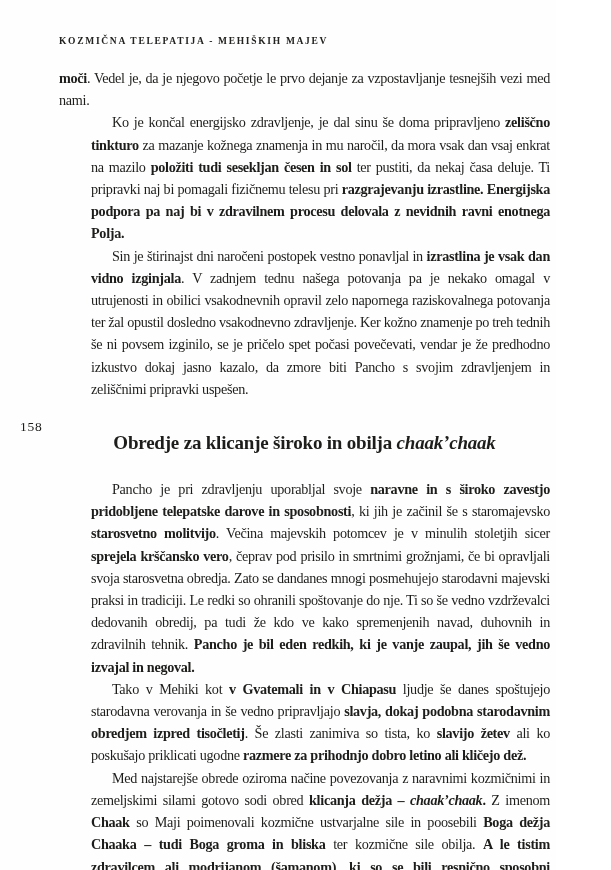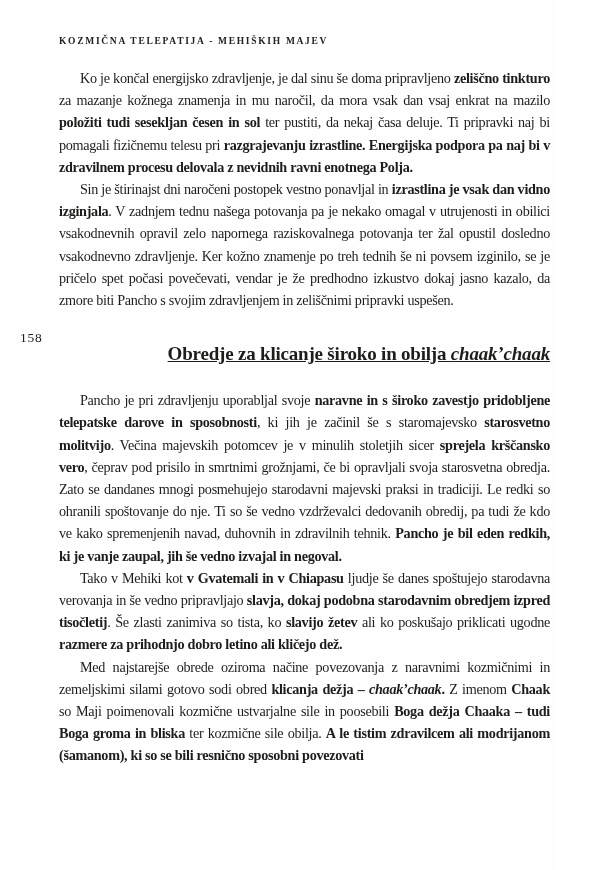--- a/index.html
+++ b/index.html
@@ -35,51 +35,52 @@
     line-height: 22.2px;
     letter-spacing: -0.3px;
     text-align: justify;
   }
   .para {
     margin: 0;
     text-indent: 0;
   }
   .para.indent {
     text-indent: 21px;
+    margin-left: 32px;
   }
   .heading {
     position: relative;
     margin: 31px 0 24px 0;
     font-size: 19px;
     line-height: 23px;
     font-weight: 700;
     letter-spacing: -0.2px;
-    text-align: right;
+    text-align: center;
     text-indent: 0;
-    text-decoration: underline;
   }
   .pagenum {
     position: absolute;
     left: -39px;
     top: -16px;
     font-weight: 400;
     font-size: 13.5px;
     letter-spacing: 0.8px;
     font-variant-numeric: oldstyle-nums;
   }
   .b { font-weight: 700; }
   .i { font-style: italic; }
 </style>
 </head>
 <body>
 
 <div class="page">
   <div class="running-header">KOZMIČNA TELEPATIJA - MEHIŠKIH MAJEV</div>
 
   <div class="content">
+      <p class="para"><span class="b">moči</span><span>. Vedel je, da je njegovo početje le prvo dejanje za vzpostavljanje tesnejših vezi med nami.</span></p>
       <p class="para indent"><span>Ko je končal energijsko zdravljenje, je dal sinu še doma pripravljeno </span><span class="b">zeliščno tinkturo</span><span> za mazanje kožnega znamenja in mu naročil, da mora vsak dan vsaj enkrat na mazilo </span><span class="b">položiti tudi sesekljan česen in sol</span><span> ter pustiti, da nekaj časa deluje. Ti pripravki naj bi pomagali fizičnemu telesu pri </span><span class="b">razgrajevanju izrastline. Energijska podpora pa naj bi v zdravilnem procesu delovala z nevidnih ravni enotnega Polja.</span></p>
       <p class="para indent"><span>Sin je štirinajst dni naročeni postopek vestno ponavljal in </span><span class="b">izrastlina je vsak dan vidno izginjala</span><span>. V zadnjem tednu našega potovanja pa je nekako omagal v utrujenosti in obilici vsakodnevnih opravil zelo napornega raziskovalnega potovanja ter žal opustil dosledno vsakodnevno zdravljenje. Ker kožno znamenje po treh tednih še ni povsem izginilo, se je pričelo spet počasi povečevati, vendar je že predhodno izkustvo dokaj jasno kazalo, da zmore biti Pancho s svojim zdravljenjem in zeliščnimi pripravki uspešen.</span></p>
       <h2 class="heading"><span class="pagenum">158</span><span class="b">Obredje za klicanje široko in obilja </span><span class="b i">chaak’chaak</span></h2>
       <p class="para indent"><span>Pancho je pri zdravljenju uporabljal svoje </span><span class="b">naravne in s široko zavestjo pridobljene telepatske darove in sposobnosti</span><span>, ki jih je začinil še s staromajevsko </span><span class="b">starosvetno molitvijo</span><span>. Večina majevskih potomcev je v minulih stoletjih sicer </span><span class="b">sprejela krščansko vero</span><span>, čeprav pod prisilo in smrtnimi grožnjami, če bi opravljali svoja starosvetna obredja. Zato se dandanes mnogi posmehujejo starodavni majevski praksi in tradiciji. Le redki so ohranili spoštovanje do nje. Ti so še vedno vzdrževalci dedovanih obredij, pa tudi že kdo ve kako spremenjenih navad, duhovnih in zdravilnih tehnik. </span><span class="b">Pancho je bil eden redkih, ki je vanje zaupal, jih še vedno izvajal in negoval.</span></p>
       <p class="para indent"><span>Tako v Mehiki kot </span><span class="b">v Gvatemali in v Chiapasu</span><span> ljudje še danes spoštujejo starodavna verovanja in še vedno pripravljajo </span><span class="b">slavja, dokaj podobna starodavnim obredjem izpred tisočletij</span><span>. Še zlasti zanimiva so tista, ko </span><span class="b">slavijo žetev</span><span> ali ko poskušajo priklicati ugodne </span><span class="b">razmere za prihodnjo dobro letino ali kličejo dež.</span></p>
       <p class="para indent"><span>Med najstarejše obrede oziroma načine povezovanja z naravnimi kozmičnimi in zemeljskimi silami gotovo sodi obred </span><span class="b">klicanja dežja – </span><span class="b i">chaak’chaak</span><span class="b">.</span><span> Z imenom </span><span class="b">Chaak</span><span> so Maji poimenovali kozmične ustvarjalne sile in poosebili </span><span class="b">Boga dežja Chaaka – tudi Boga groma in bliska</span><span> ter kozmične sile obilja. </span><span class="b">A le tistim zdravilcem ali modrijanom (šamanom), ki so se bili resnično sposobni povezovati</span></p>
     </div>
 </div>
 
 </body></html>

